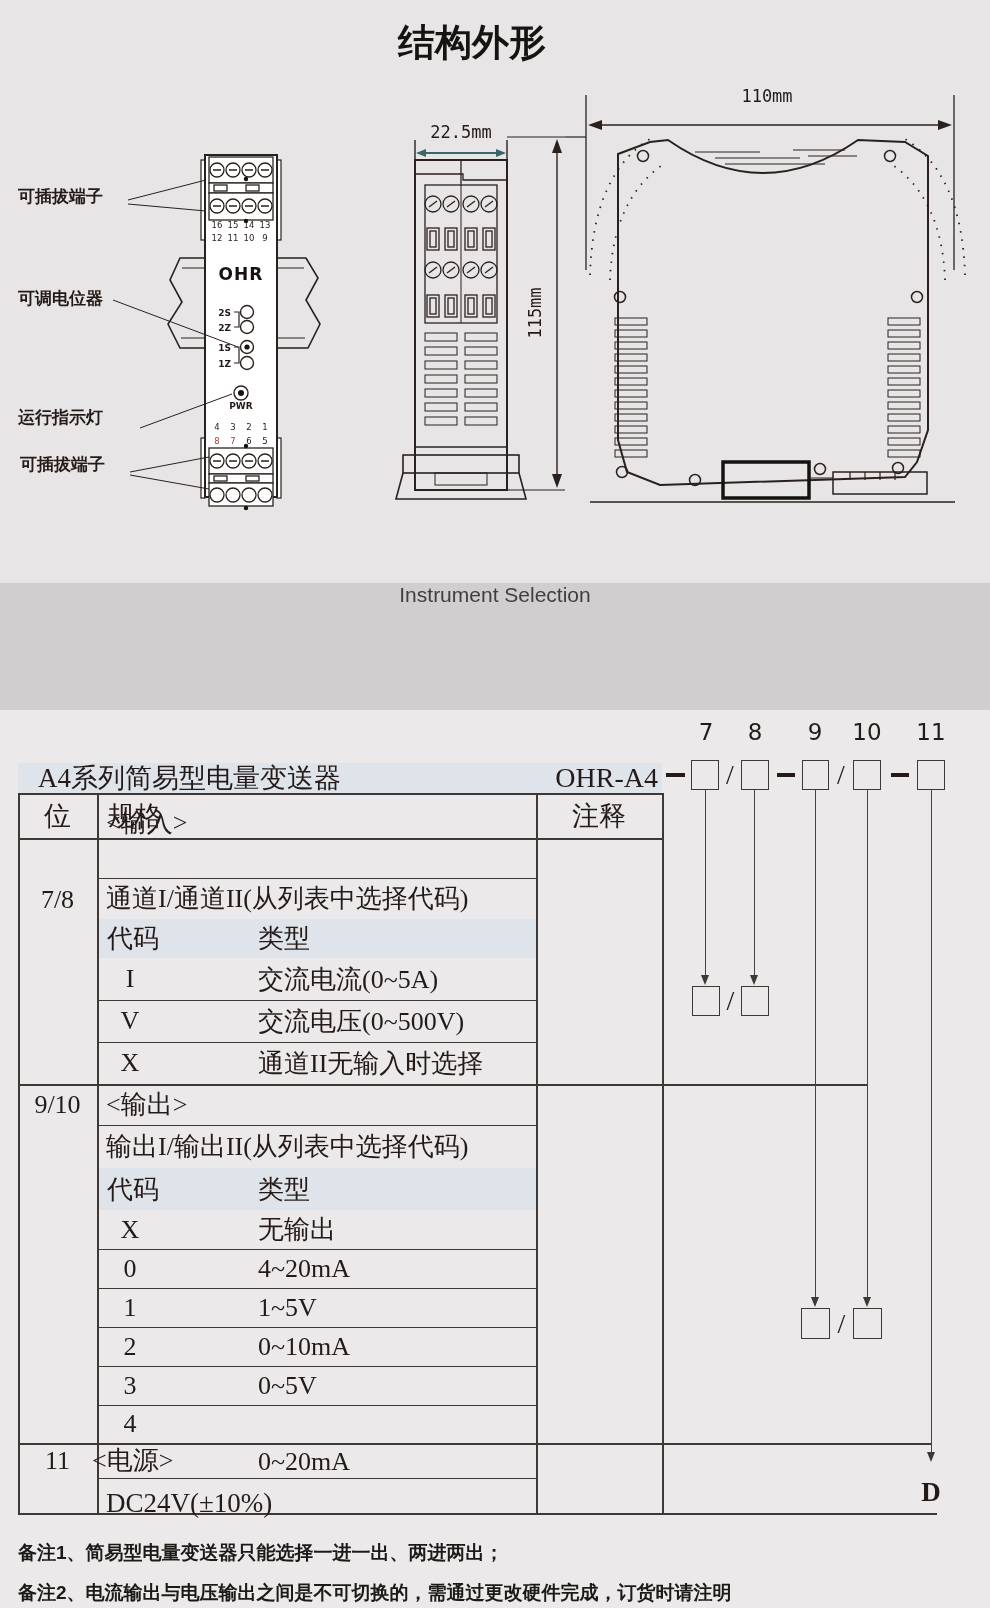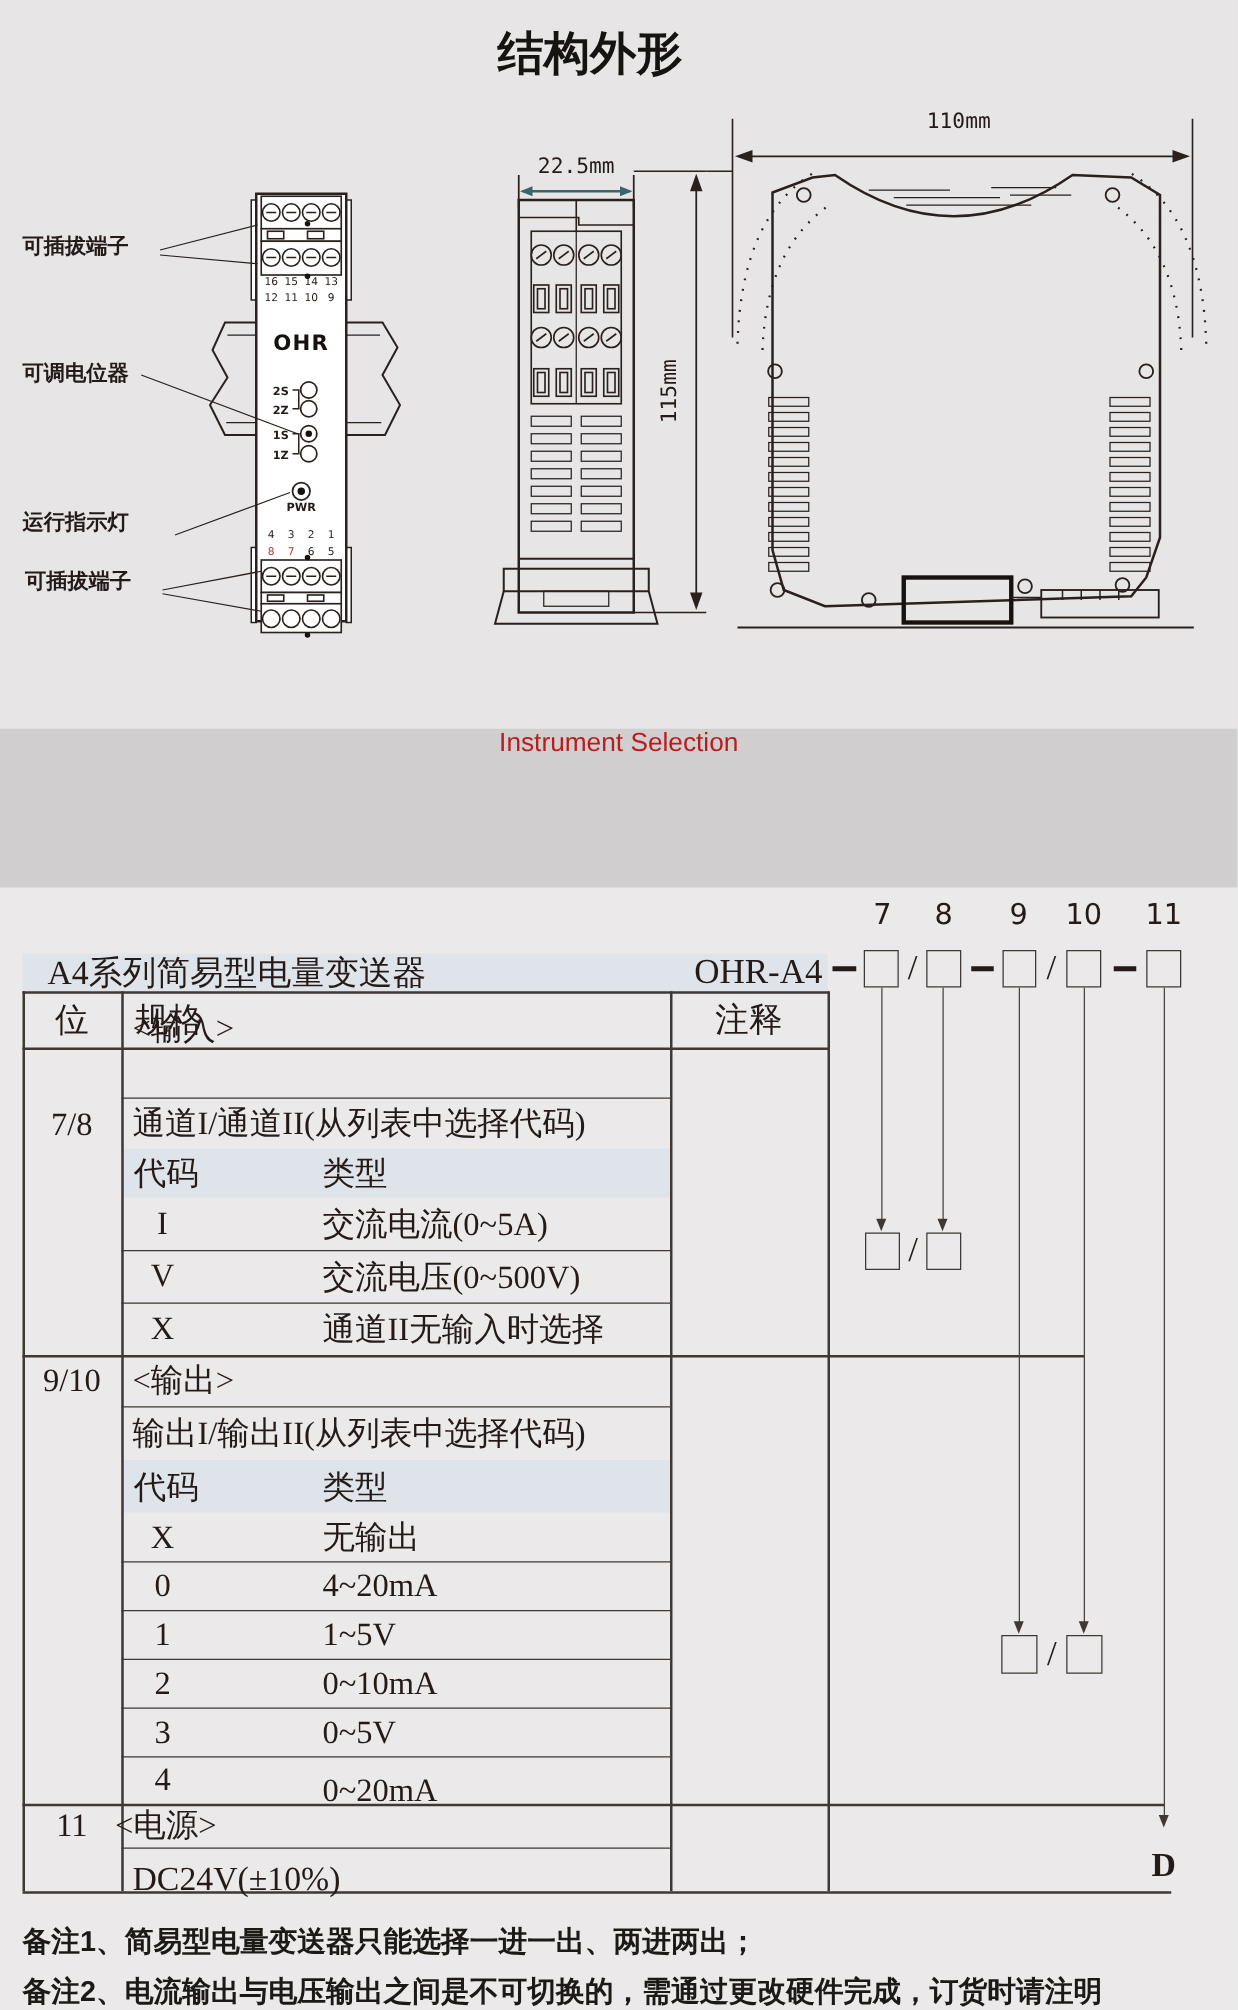--- a/index.html
+++ b/index.html
@@ -2,42 +2,42 @@
 <html><head>
 <meta charset="utf-8">
 <style>
   html,body{margin:0;padding:0;}
   body{width:990px;height:1608px;position:relative;background:#e7e5e5;overflow:hidden;
        font-family:"Liberation Serif","DejaVu Serif",serif;color:#241b18;}
   .sect-bottom{position:absolute;left:0;top:710px;width:990px;height:898px;background:#ebe9e9;}
   .banner{position:absolute;left:0;top:583px;width:990px;height:127px;background:#d0cecf;text-align:center;}
   .banner-title{font-family:"Liberation Sans","DejaVu Sans",sans-serif;font-weight:900;font-size:52px;
                 letter-spacing:3px;color:#121212;margin-top:12px;line-height:1.05;}
-  .banner-sub{font-family:"Liberation Sans","DejaVu Sans",sans-serif;font-size:21px;color:#b91c1c;margin-top:0px;}
+  .banner-sub{font-family:"Liberation Sans","DejaVu Sans",sans-serif;font-size:21px;color:#404040;margin-top:0px;}
   .page-title{position:absolute;left:0;top:18px;width:944px;text-align:center;
               font-family:"Liberation Sans","DejaVu Sans",sans-serif;font-weight:800;font-size:37px;color:#161310;}
   
   .hline{position:absolute;background:#3f3835;height:1.5px;}
   .vline{position:absolute;background:#3f3835;width:1.5px;}
   .thin{height:1px;}
   .shade{position:absolute;background:#dfe3ea;}
   .cell{position:absolute;display:flex;align-items:center;font-size:26px;white-space:nowrap;}
   .ctr{justify-content:center;}
   .rt{justify-content:flex-end;}
   
   .cbox{position:absolute;width:28px;height:30px;border:1.5px solid #3f3835;box-sizing:border-box;}
   .codenum{position:absolute;display:flex;align-items:center;justify-content:center;
            font-family:"DejaVu Sans",sans-serif;font-size:23px;}
   .slash{position:absolute;display:flex;align-items:center;justify-content:center;font-size:28px;}
   .dash{position:absolute;height:4px;background:#241b18;}
   .dline{position:absolute;background:#4a423f;width:1px;}
   .arr-d{position:absolute;width:0;height:0;border-left:4.5px solid transparent;
          border-right:4.5px solid transparent;border-top:10px solid #3f3835;}
   .note{position:absolute;display:flex;align-items:center;white-space:nowrap;
-        font-family:"Liberation Sans","DejaVu Sans",sans-serif;font-weight:bold;font-size:23px;color:#1c1916;}
+        font-family:"Liberation Sans","DejaVu Sans",sans-serif;font-weight:bold;font-size:19px;color:#1c1916;}
   
   .svg-label{font-family:"Liberation Sans","DejaVu Sans",sans-serif;font-weight:bold;font-size:17px;fill:#241b18;}
   .svg-num{font-family:"DejaVu Sans",sans-serif;font-size:8.5px;fill:#241b18;}
   .svg-num-red{font-family:"DejaVu Sans",sans-serif;font-size:8.5px;fill:#b03b30;}
   .svg-brand{font-family:"DejaVu Sans",sans-serif;font-weight:900;font-size:17px;letter-spacing:1px;fill:#17120f;}
   .svg-pot{font-family:"DejaVu Sans",sans-serif;font-weight:bold;font-size:9px;fill:#241b18;}
   .svg-dim{font-family:"DejaVu Sans Mono","Liberation Mono",monospace;font-size:17px;fill:#241b18;}
   svg{position:absolute;overflow:visible;}
   .stroke{stroke:#2a211e;fill:none;}
 </style>
@@ -352,21 +352,21 @@
 <div class="cell" style="left:258px;top:1210px;height:39px;">无输出</div>
 <div class="cell ctr" style="left:110px;top:1249px;width:40px;height:39px;">0</div>
 <div class="cell" style="left:258px;top:1249px;height:39px;">4~20mA</div>
 <div class="cell ctr" style="left:110px;top:1288px;width:40px;height:39px;">1</div>
 <div class="cell" style="left:258px;top:1288px;height:39px;">1~5V</div>
 <div class="cell ctr" style="left:110px;top:1327px;width:40px;height:39px;">2</div>
 <div class="cell" style="left:258px;top:1327px;height:39px;">0~10mA</div>
 <div class="cell ctr" style="left:110px;top:1366px;width:40px;height:39px;">3</div>
 <div class="cell" style="left:258px;top:1366px;height:39px;">0~5V</div>
 <div class="cell ctr" style="left:110px;top:1405px;width:40px;height:38px;">4</div>
-<div class="cell" style="left:258px;top:1414px;height:38px;">0~20mA</div>
+<div class="cell" style="left:258px;top:1443px;height:38px;">0~20mA</div>
 
 <div class="cell ctr" style="left:18px;top:1443px;width:79px;height:35px;">11</div>
 <div class="cell" style="left:92px;top:1443px;height:35px;">&lt;电源&gt;</div>
 <div class="cell" style="left:106px;top:1478px;height:51px;font-size:27px;">DC24V(±10%)</div>
 
 <div class="codenum" style="left:686px;top:716px;width:40px;height:32px;">7</div>
 <div class="codenum" style="left:735px;top:716px;width:40px;height:32px;">8</div>
 <div class="codenum" style="left:795px;top:716px;width:40px;height:32px;">9</div>
 <div class="codenum" style="left:847px;top:716px;width:40px;height:32px;">10</div>
 <div class="codenum" style="left:911px;top:716px;width:40px;height:32px;">11</div>

